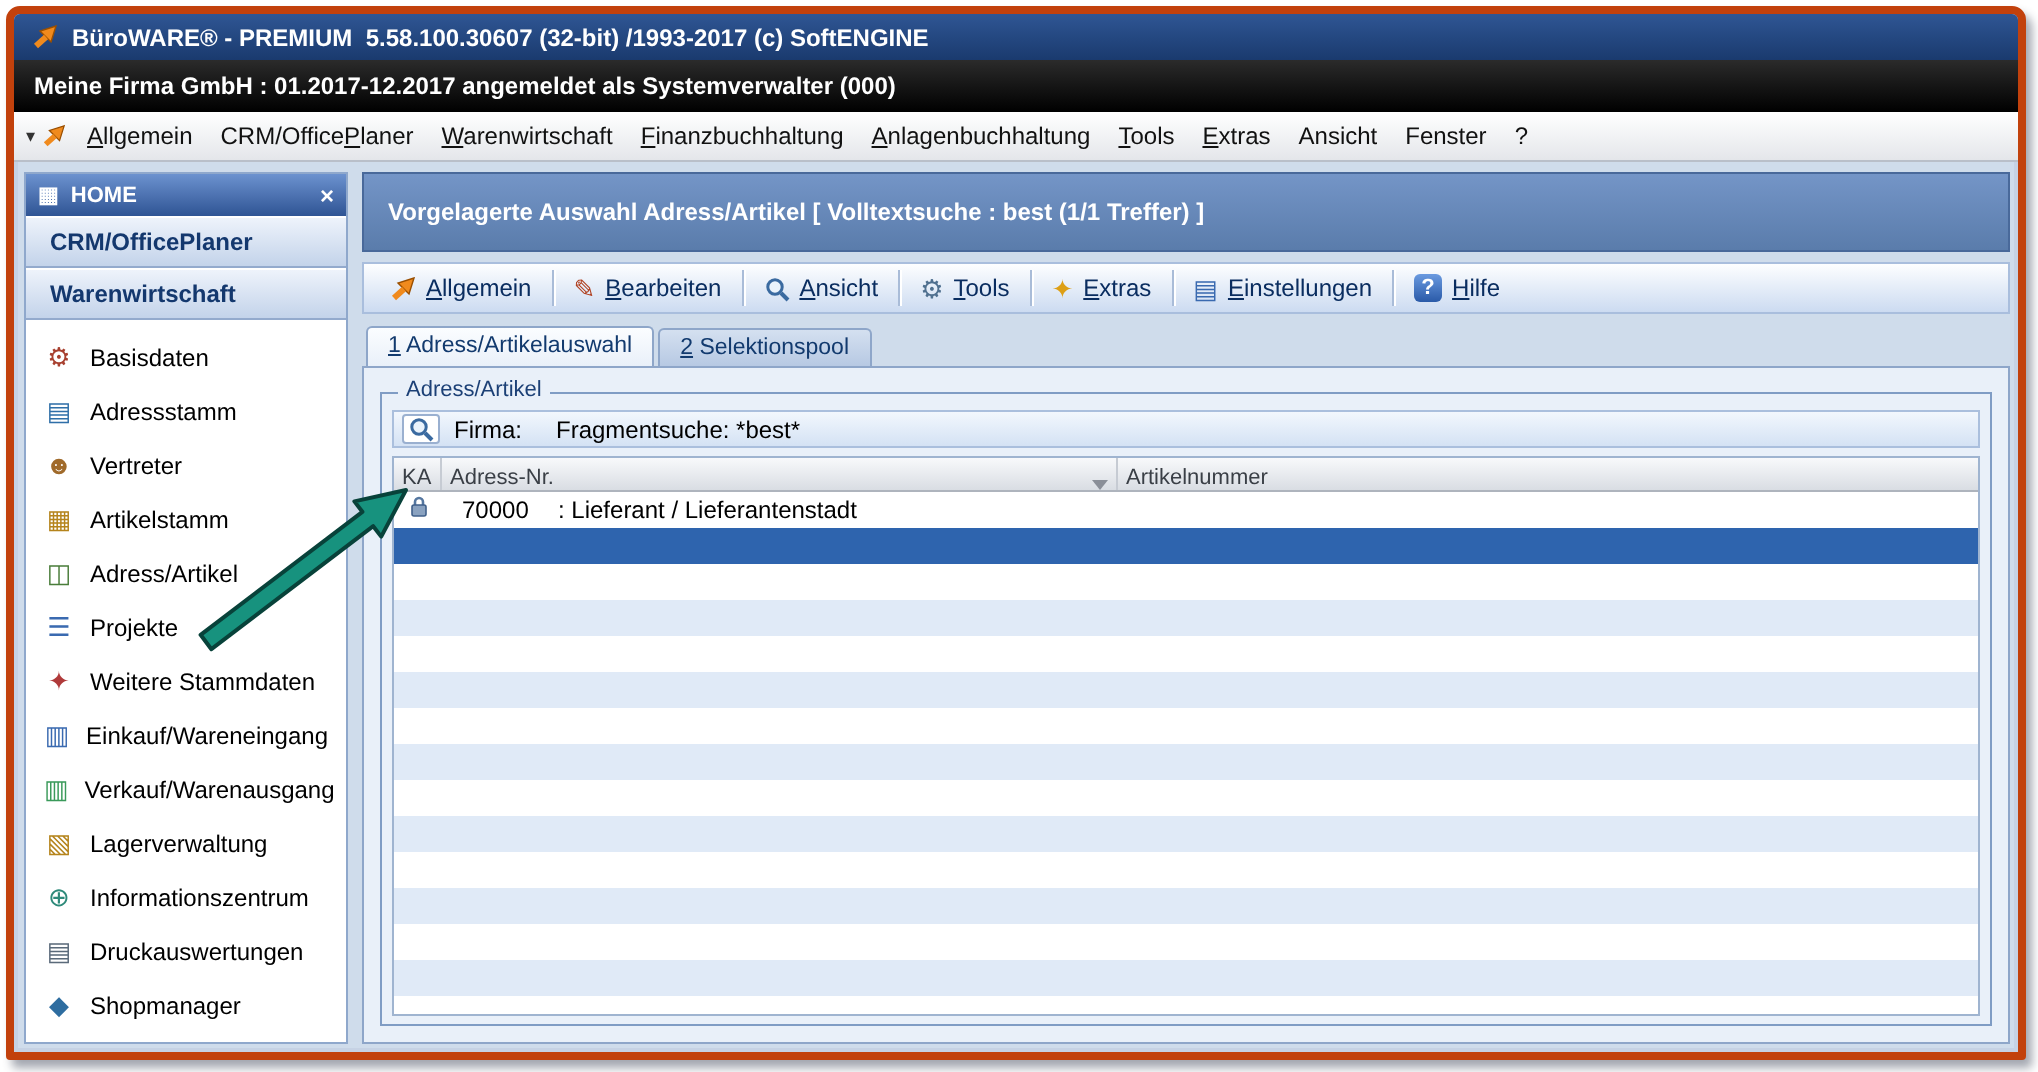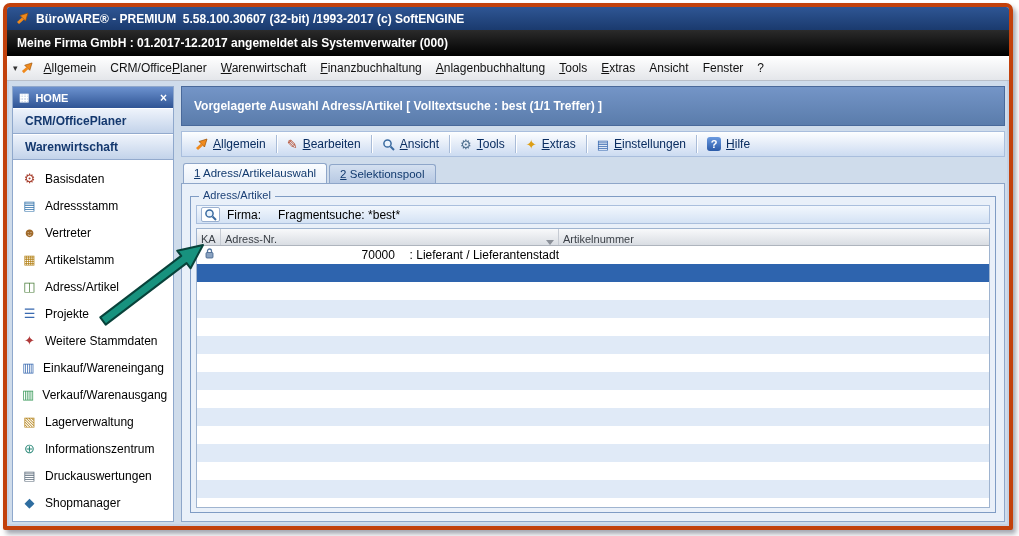--- a/index.html
+++ b/index.html
@@ -93,21 +93,21 @@
   .th.ka { width:24px; flex:0 0 auto; }
   .th.adr { width:338px; flex:0 0 auto; justify-content:space-between; }
   .th.art { flex:1; border-right:none; }
   .sort-tri { width:0; height:0; border-left:4px solid transparent;
               border-right:4px solid transparent; border-top:5px solid #8a8f98; }
   .tbody { flex:1; overflow:hidden; }
   .tr { display:flex; height:18px; align-items:center; font-size:12px; color:#000; }
   .tr.alt { background:#e0eaf7; }
   .tr.sel { background:#2e64ae; }
   .td-ka { width:24px; display:flex; justify-content:center; flex:0 0 auto; }
-  .td-adr { width:338px; display:flex; flex:0 0 auto;justify-content:flex-end; }
+  .td-adr { width:338px; display:flex; flex:0 0 auto; }
   .td-adr .num { padding-left:10px; width:58px; flex:0 0 auto; }
   .td-art { flex:1; display:flex; min-width:0; }
   .td-art .code { padding-left:4px; width:190px; flex:0 0 auto; }
   .desc { white-space:nowrap; }
 
   .annot { position:absolute; left:0; top:0; pointer-events:none; z-index:40; }
 </style>
 </head>
 <body>
 

